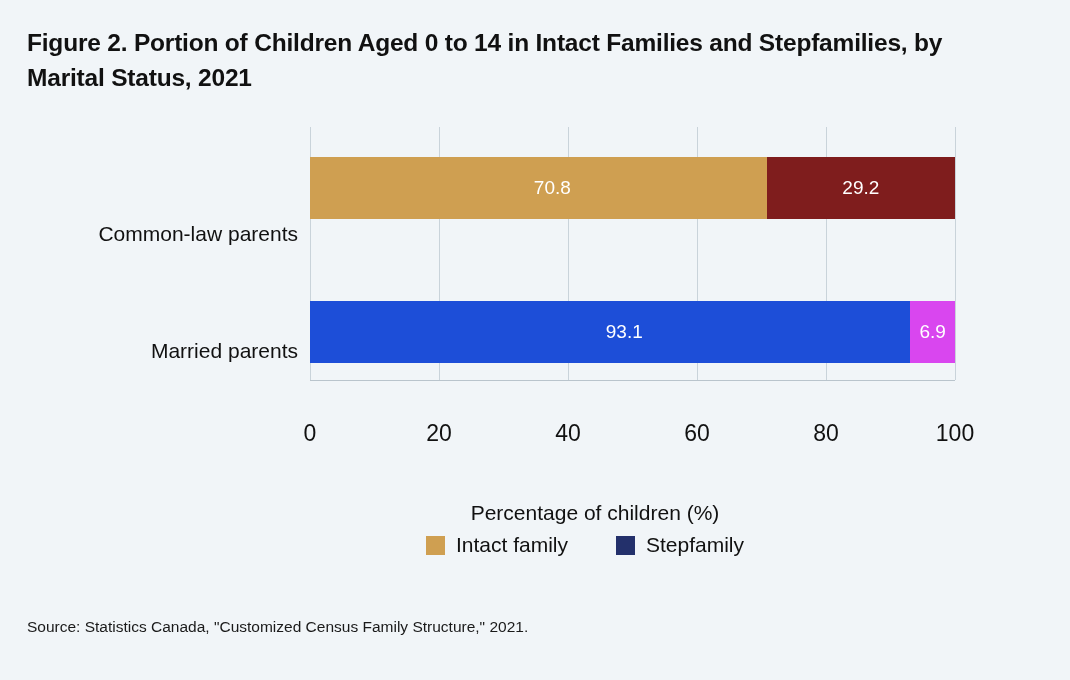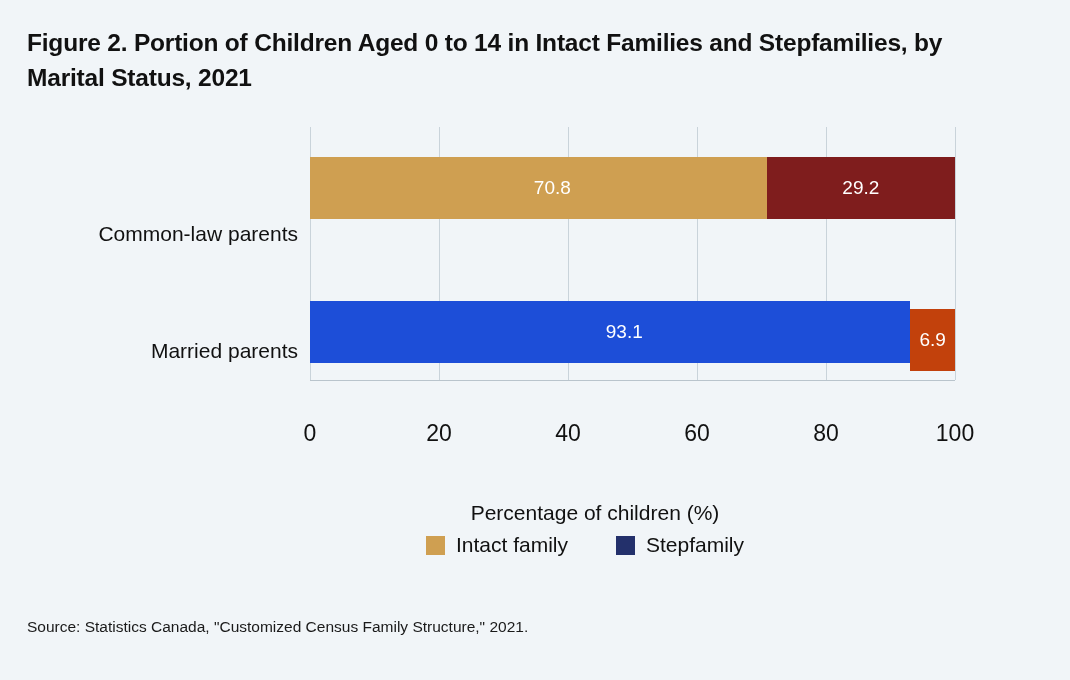--- a/index.html
+++ b/index.html
@@ -188,21 +188,21 @@
       </div>
       <div class="seg step" id="seg-0-1" style="left: 70.8%; width: 29.2%; background: #7f1d1d;">
         <span class="seg-label">29.2</span>
       </div>
     </div>
 
     <div class="bar-row row1">
       <div class="seg intact" id="seg-1-0" style="left: 0%; width: 93.1%; background: #1d4ed8;">
         <span class="seg-label">93.1</span>
       </div>
-      <div class="seg step" id="seg-1-1" style="left: 93.1%; width: 6.9%; background: #c2410c; margin-top: 8px;">
+      <div class="seg step" id="seg-1-1" style="left: 93.1%; width: 6.9%; background: #d946ef;">
         <span class="seg-label">6.9</span>
       </div>
     </div>
   </div>
 
   <div class="axis-line"></div>
   <div id="xticks">
       <div class="tick-label" style="left: 310px;">0</div>
       <div class="tick-label" style="left: 439px;">20</div>
       <div class="tick-label" style="left: 568px;">40</div>

